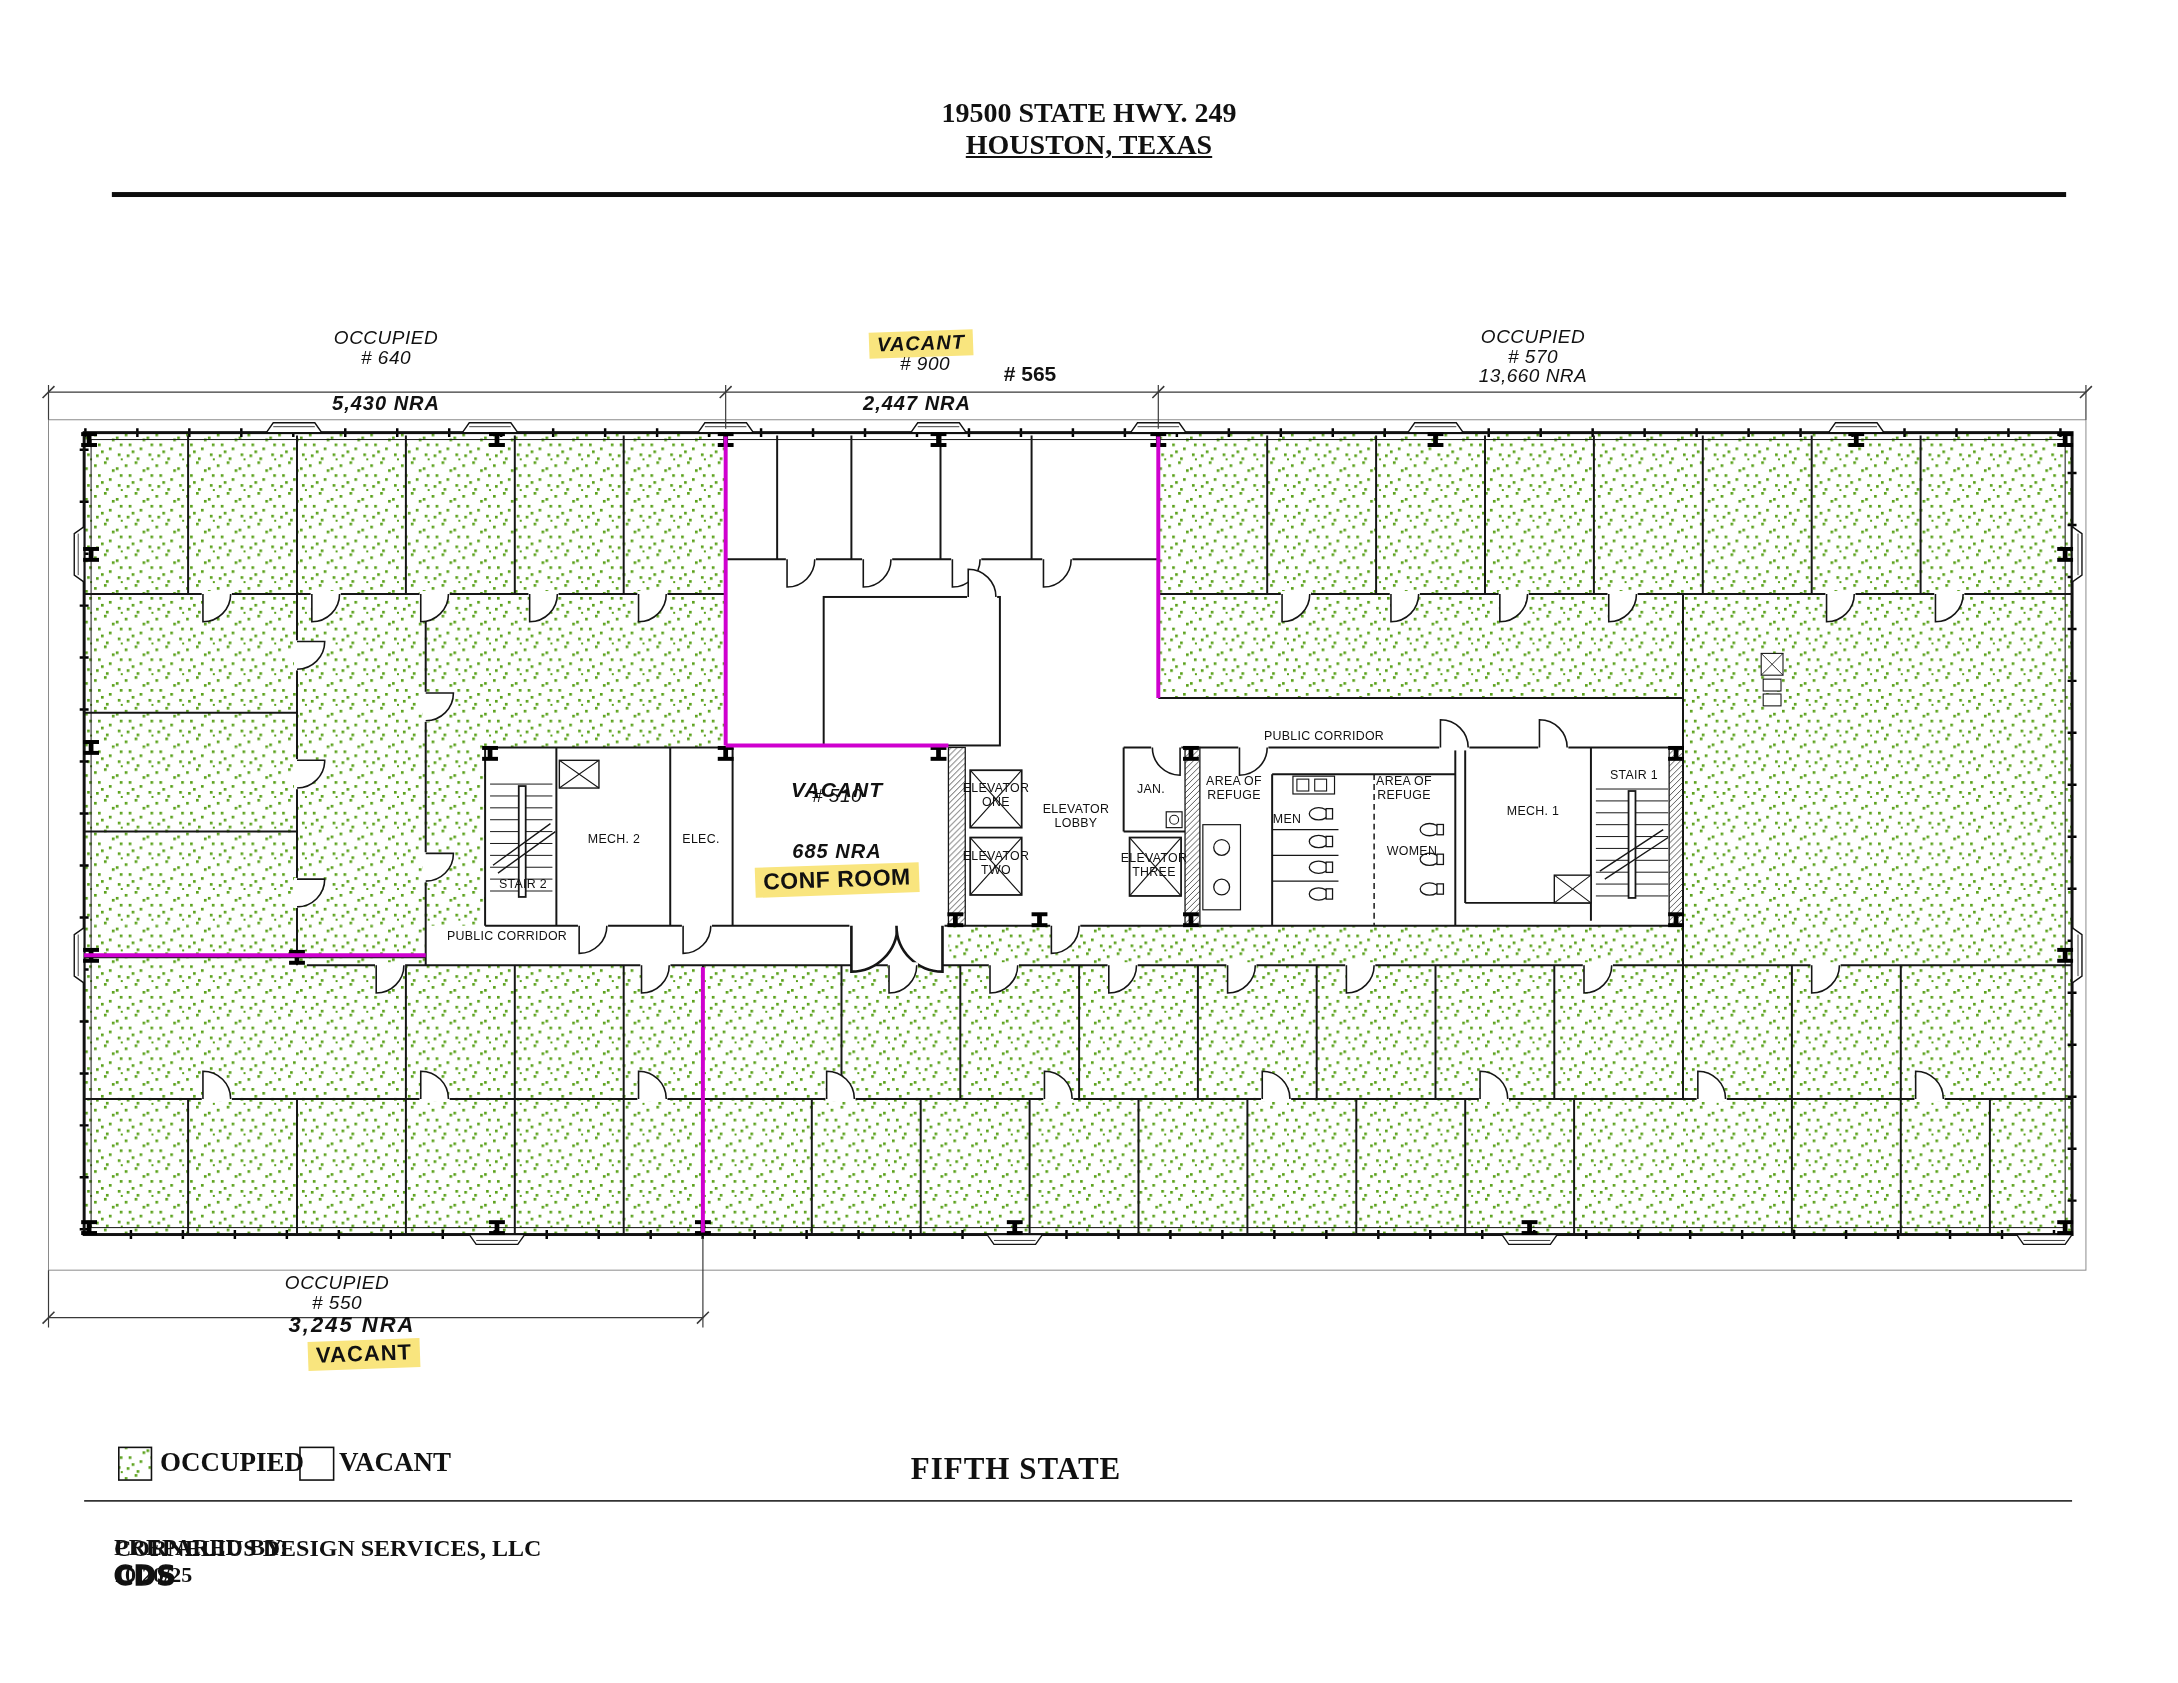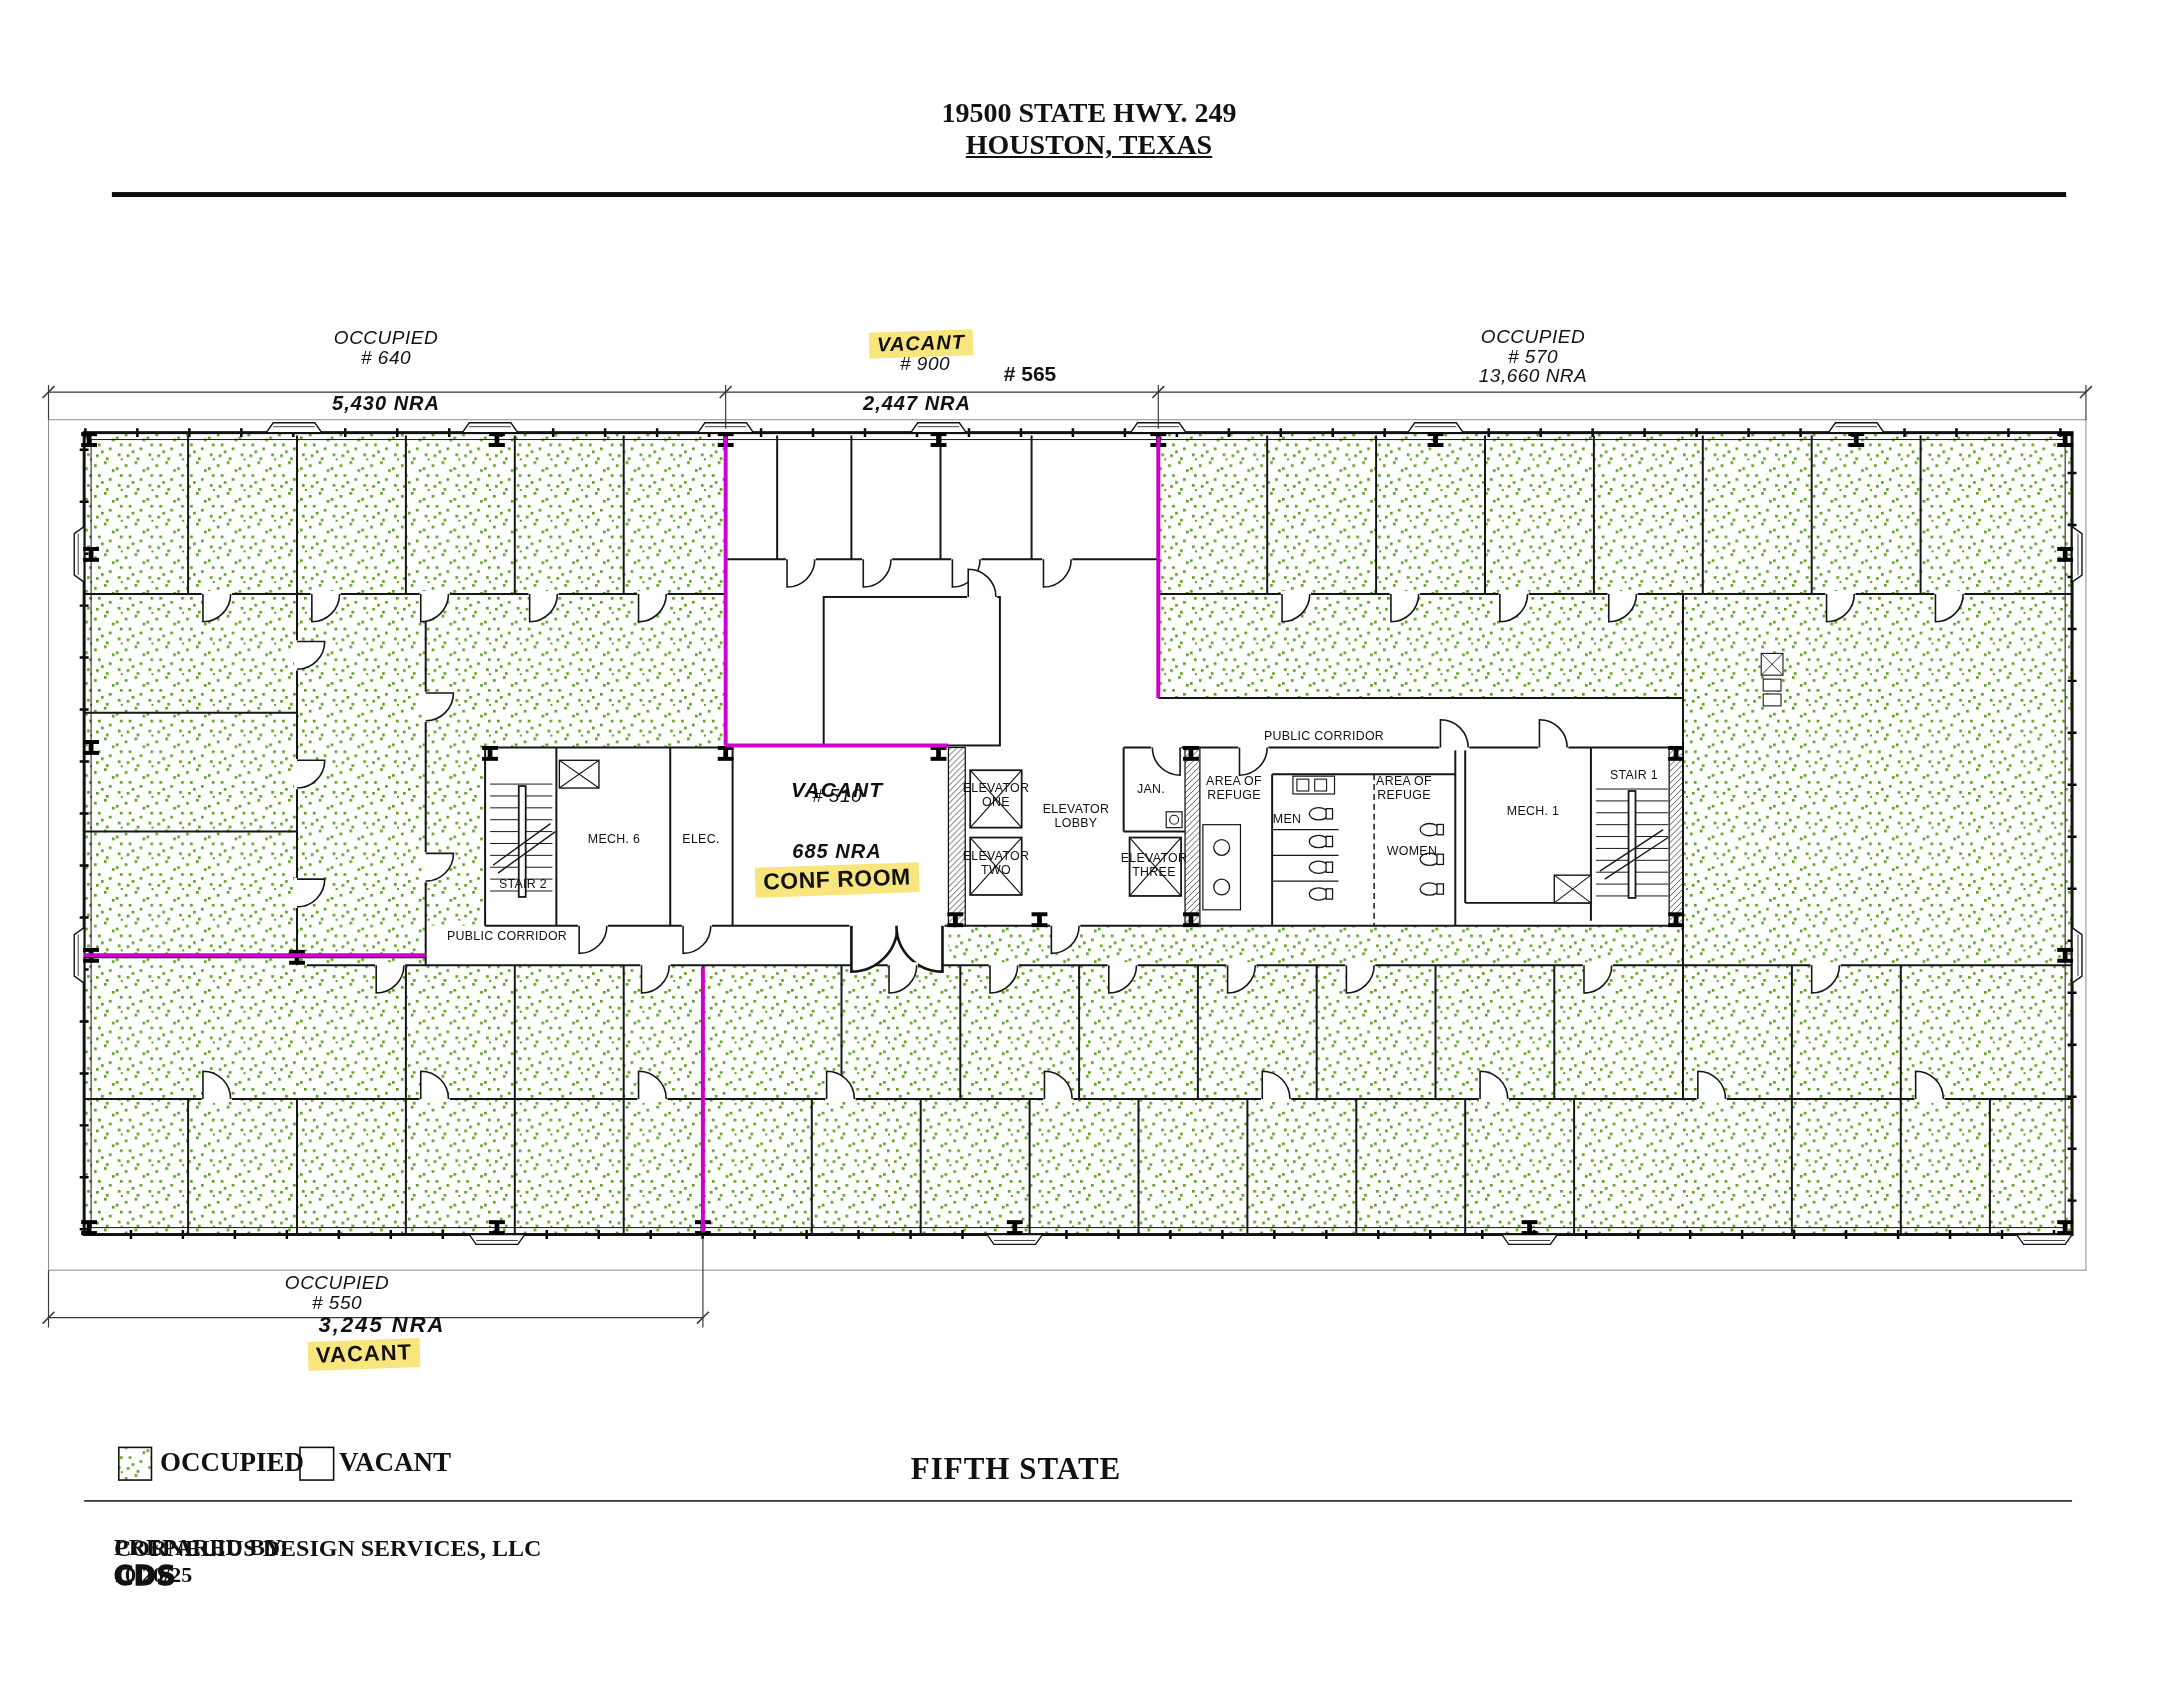--- a/index.html
+++ b/index.html
@@ -285,41 +285,41 @@
 <div class="lbl c suite" style="left:1533px;top:347px;"># 570</div>
 <div class="lbl c suite" style="left:1533px;top:366px;">13,660 NRA</div>
 
 <div class="lbl c nra" style="left:837px;top:778px;font-size:21px;">VACANT</div>
 <div class="lbl c suite" style="left:837px;top:756px;margin-top:30px;"># 510</div>
 <div class="lbl c nra" style="left:837px;top:840px;">685 NRA</div>
 <div class="lbl hl hl-conf" style="left:837px;top:865px;">CONF ROOM</div>
 
 <div class="lbl c suite" style="left:337px;top:1273px;">OCCUPIED</div>
 <div class="lbl c suite" style="left:337px;top:1293px;"># 550</div>
-<div class="lbl c nra-big" style="left:352px;top:1312px;margin-left:30px;">3,245 NRA</div>
+<div class="lbl c nra-big" style="left:352px;top:1312px;">3,245 NRA</div>
 <div class="lbl hl hl-vac2" style="left:364px;top:1340px;">VACANT</div>
 
 <div class="lbl c room" style="left:996px;top:781px;">ELEVATOR
 ONE</div>
 <div class="lbl c room" style="left:996px;top:849px;">ELEVATOR
 TWO</div>
 <div class="lbl c room" style="left:1076px;top:802px;">ELEVATOR
 LOBBY</div>
 <div class="lbl c room" style="left:1151px;top:782px;">JAN.</div>
 <div class="lbl c room" style="left:1154px;top:851px;">ELEVATOR
 THREE</div>
 <div class="lbl c room" style="left:1234px;top:774px;">AREA OF
 REFUGE</div>
 <div class="lbl c room" style="left:1287px;top:812px;">MEN</div>
 <div class="lbl c room" style="left:1404px;top:774px;">AREA OF
 REFUGE</div>
 <div class="lbl c room" style="left:1412px;top:844px;">WOMEN</div>
 <div class="lbl c room" style="left:1533px;top:804px;">MECH. 1</div>
 <div class="lbl c room" style="left:1634px;top:768px;">STAIR 1</div>
-<div class="lbl c room" style="left:614px;top:832px;">MECH. 6</div>
+<div class="lbl c room" style="left:614px;top:832px;">MECH. 2</div>
 <div class="lbl c room" style="left:701px;top:832px;">ELEC.</div>
 <div class="lbl c room" style="left:523px;top:877px;">STAIR 2</div>
 <div class="lbl c room" style="left:1324px;top:729px;">PUBLIC CORRIDOR</div>
 <div class="lbl c room" style="left:507px;top:929px;">PUBLIC CORRIDOR</div>
 
 <div class="lbl serif-lbl" style="left:160px;top:1447px;">OCCUPIED</div>
 <div class="lbl serif-lbl" style="left:339px;top:1447px;">VACANT</div>
 <div class="lbl c floor-lbl" style="left:1016px;top:1451px;">FIFTH STATE</div>
 
 <div class="lbl foot" style="left:114px;top:1507px;">

